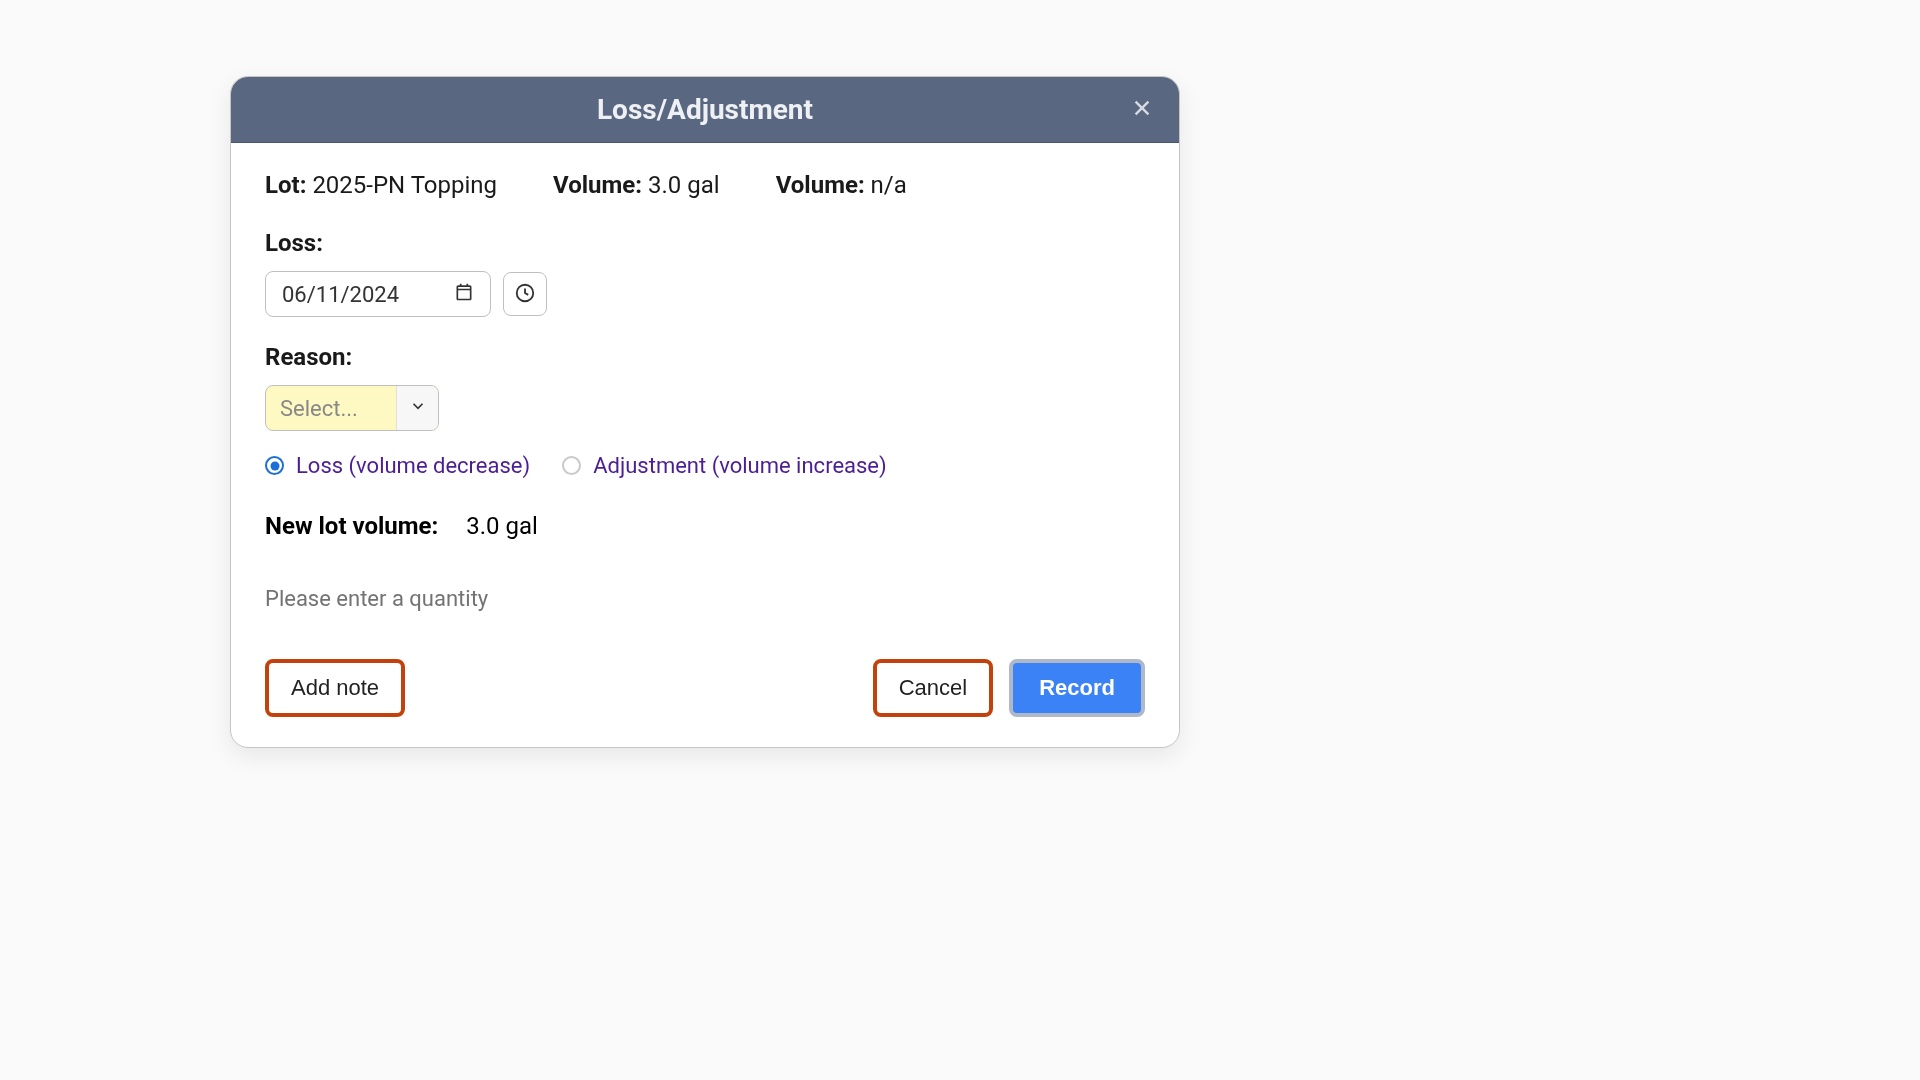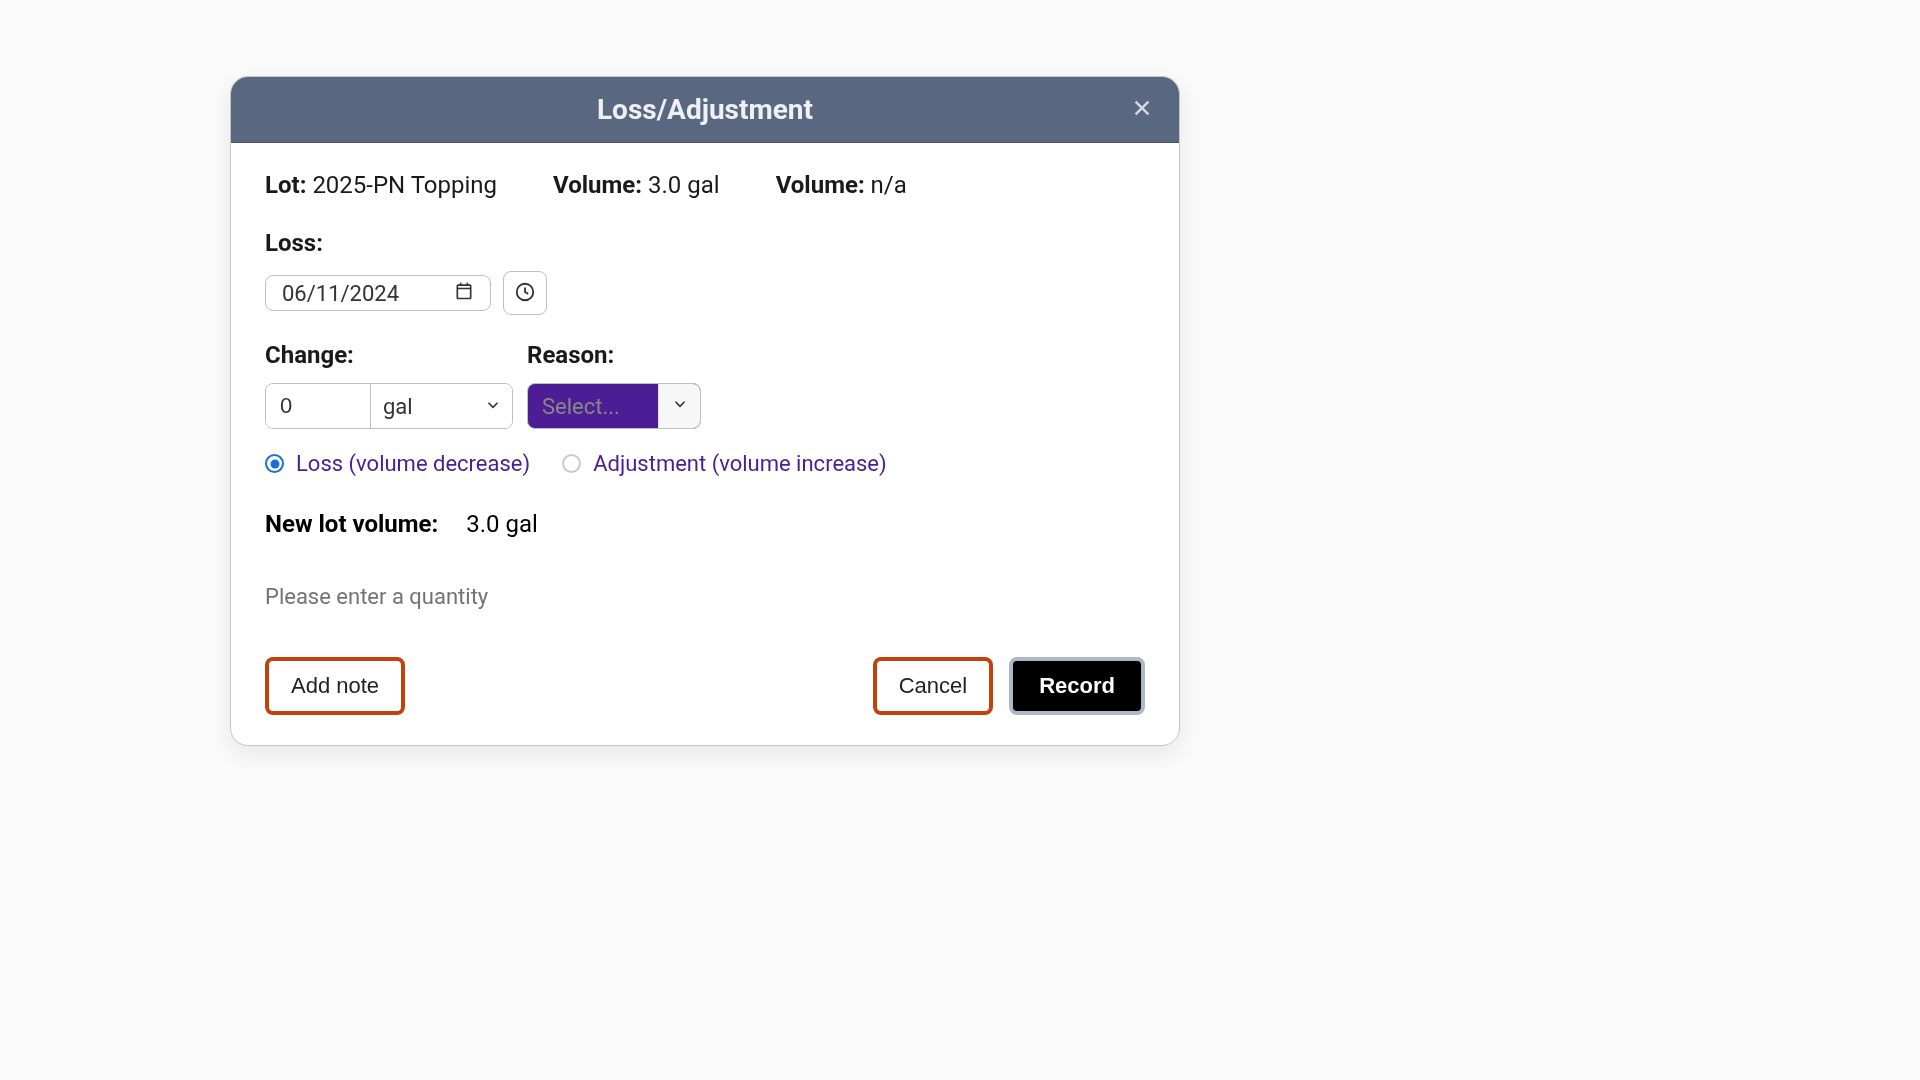--- a/index.html
+++ b/index.html
@@ -87,21 +87,21 @@
       align-items: center;
       margin-bottom: 26px;
     }
     .date-input {
       display: flex;
       align-items: center;
       border: 1px solid #bfbfbf;
       border-radius: 8px;
       padding: 10px 16px;
       width: 226px;
-      height: 36px;
+      height: 46px;
       font-size: 22px;
       color: #333;
       background: #fff;
       justify-content: space-between;
     }
     .date-input .cal-icon svg {
       width: 20px;
       height: 20px;
       fill: #333;
     }
@@ -171,21 +171,21 @@
       stroke: #333;
       stroke-width: 2.2;
       fill: none;
     }
     .reason-select {
       display: flex;
       align-items: center;
       border: 1px solid #bfbfbf;
       border-radius: 8px;
       height: 46px;
-      background: #4c1d95;
+      background: #fef9c3;
       overflow: hidden;
       cursor: pointer;
     }
     .reason-select .placeholder {
       color: #888;
       font-size: 22px;
       padding: 0 14px;
       flex: 1;
     }
     .reason-select .chev-wrap {
@@ -266,21 +266,21 @@
       background: #fff;
       color: #222;
       cursor: pointer;
     }
     .footer-right {
       margin-left: auto;
       display: flex;
       gap: 16px;
     }
     .btn-record {
-      background: #000000;
+      background: #3b82f6;
       border-color: #aeb8c8;
       color: #fff;
       font-weight: 600;
       padding: 12px 26px;
     }
   </style>
 </head>
 <body>
 
 <div class="modal">
@@ -328,34 +328,20 @@
         <span>
           <svg viewBox="0 0 24 24">
               <circle cx="12" cy="12" r="9"></circle>
               <polyline points="12 7 12 12 15.5 14"></polyline>
             </svg>
         </span>
       </button>
     </div>
 
     <div class="fields-row">
-      <div class="field-group change-group">
-        <label class="label">Change:</label>
-        <div class="combo">
-          <input type="text" value="0" style="">
-          <div class="unit-select">
-            <span>gal</span>
-            <span class="chev-icon">
-              <svg viewBox="0 0 24 24">
-                  <polyline points="6 9 12 15 18 9"></polyline>
-                </svg>
-            </span>
-          </div>
-        </div>
-      </div>
       <div class="field-group reason-group">
         <label class="label">Reason:</label>
         <div class="reason-select">
           <span class="placeholder">Select...</span>
           <span class="chev-wrap">
             <span class="chev-icon">
               <svg viewBox="0 0 24 24">
                   <polyline points="6 9 12 15 18 9"></polyline>
                 </svg>
             </span>

